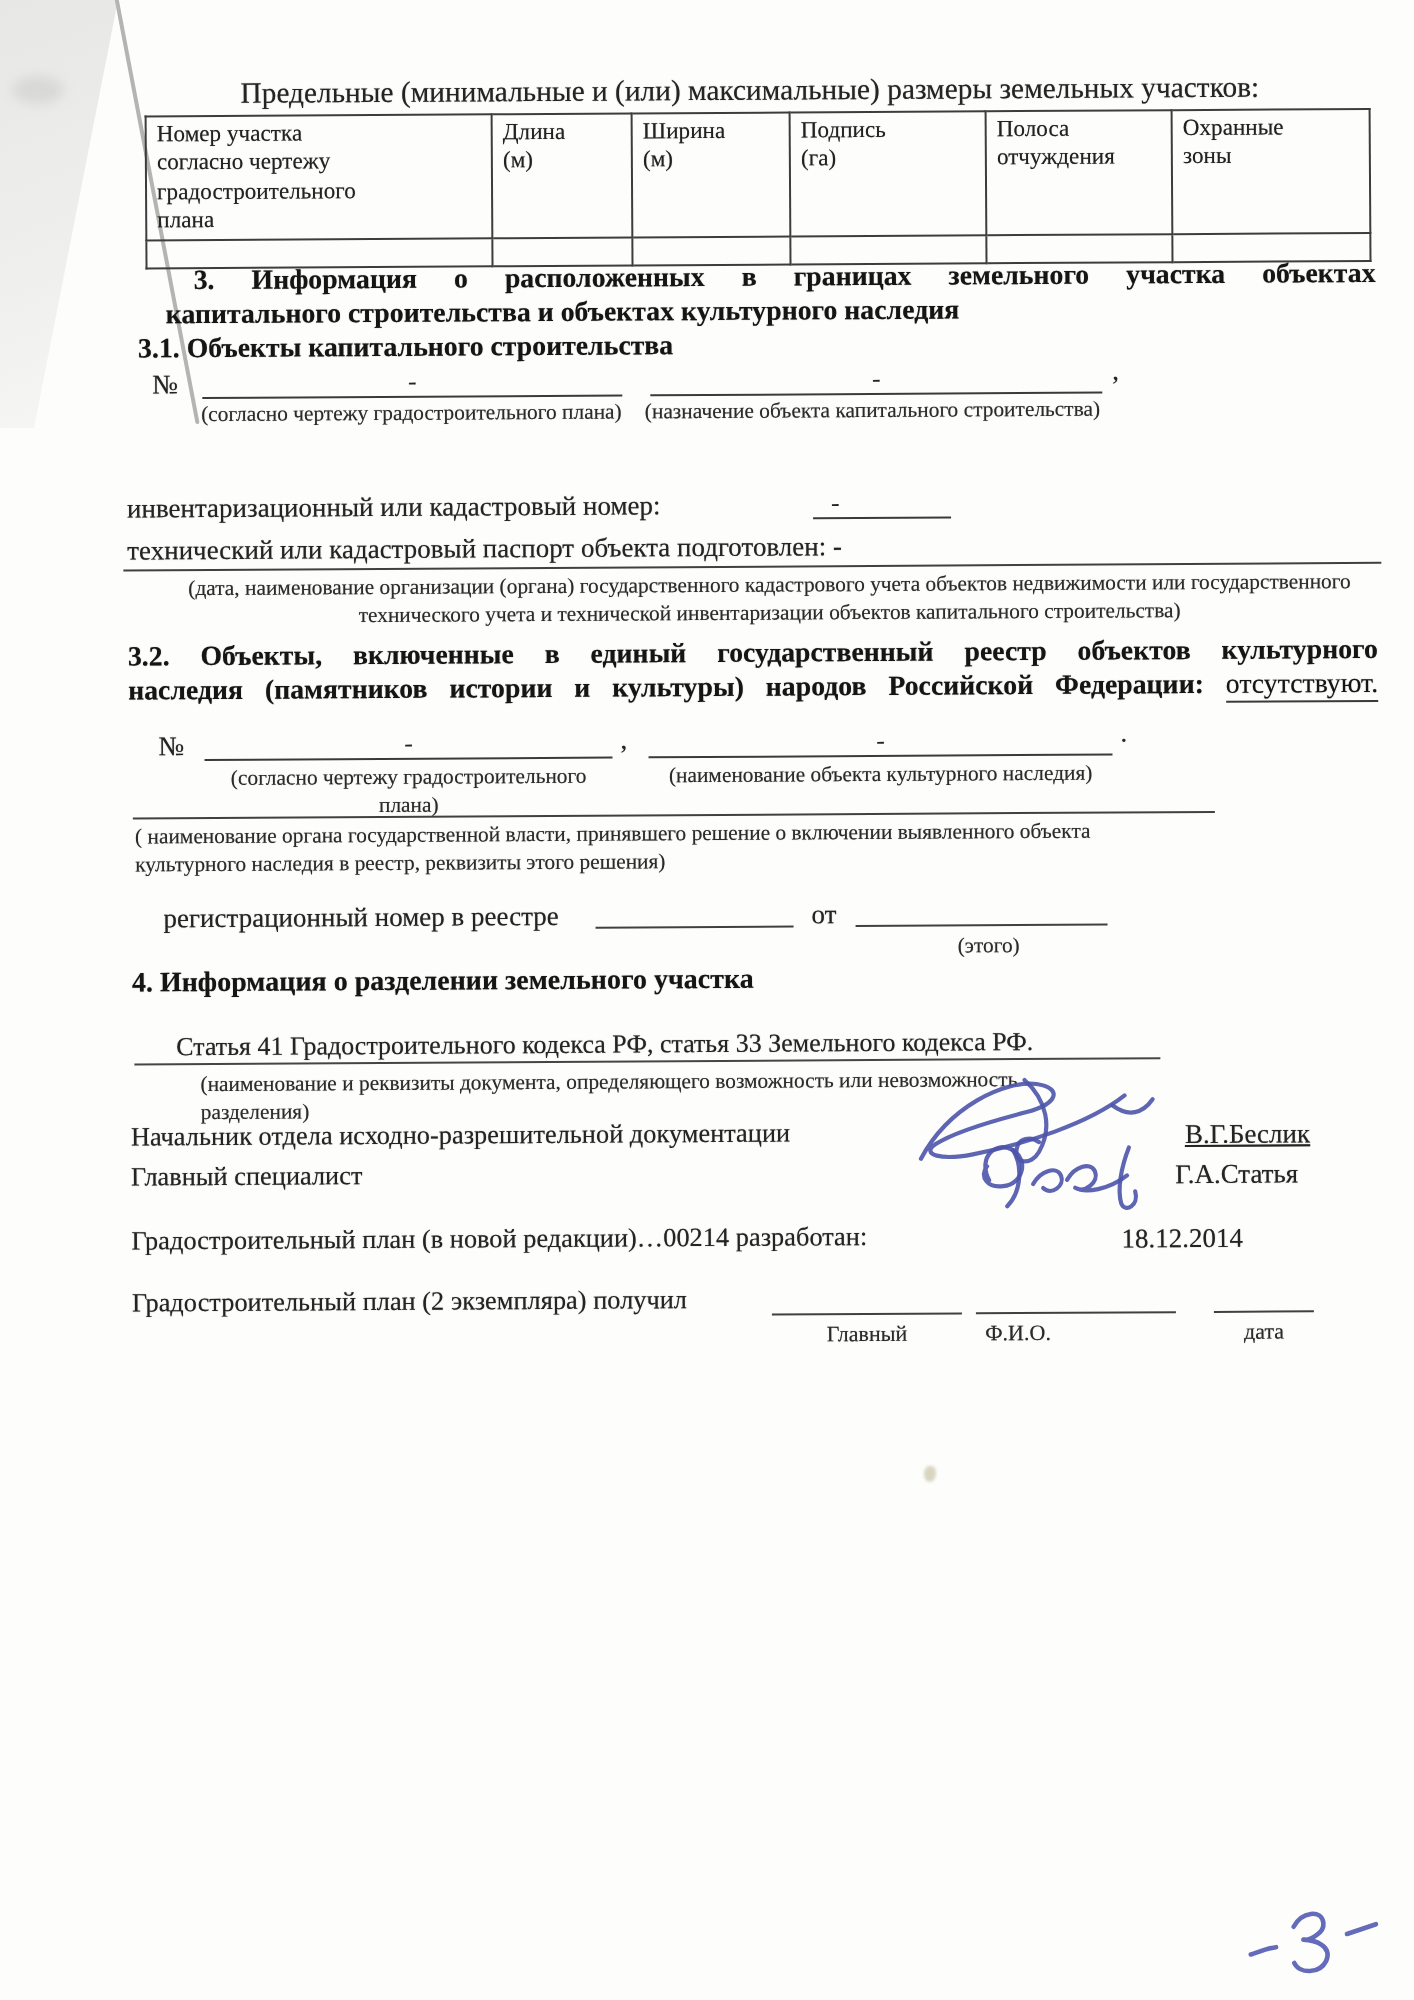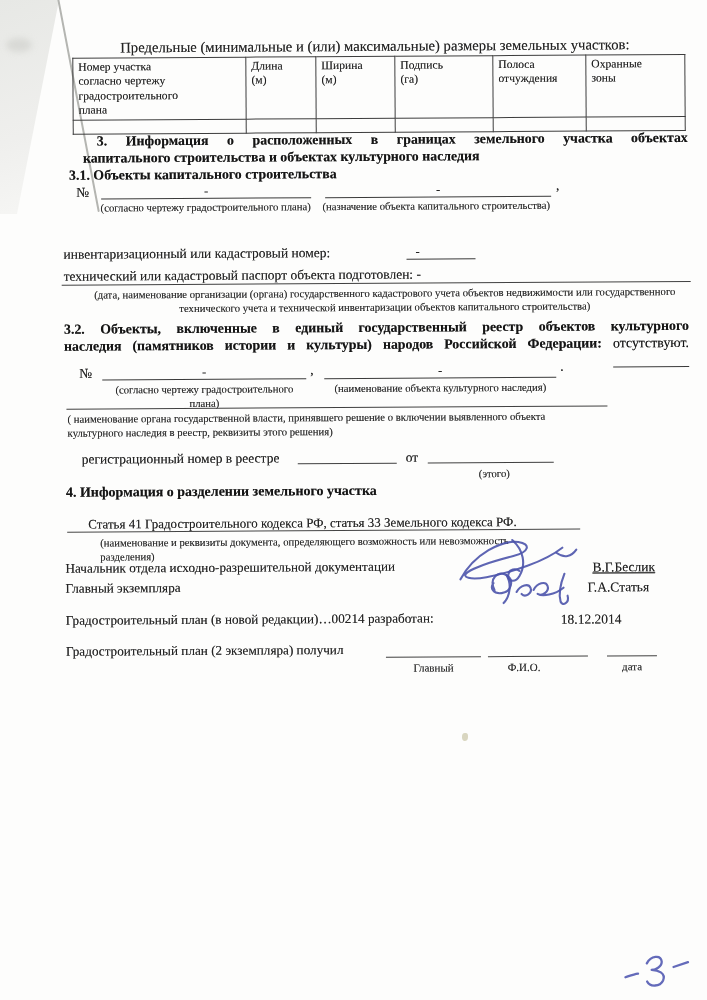--- a/index.html
+++ b/index.html
@@ -10,21 +10,21 @@
     color:#242424;
   }
   .content{position:absolute;inset:0;transform:rotate(-0.35deg);}
   .abs{position:absolute;}
   .txt{font-size:13.5px;line-height:1.2;text-shadow:0 0 .5px rgba(25,25,25,.55);}
   .bold{font-weight:bold;color:#151515;}
   .cap{font-size:10.7px;color:#2b2b2b;line-height:1.3;text-shadow:0 0 .4px rgba(25,25,25,.5);}
   .center{text-align:center;}
   .just{text-align:justify;text-align-last:justify;}
   .blank{border-bottom:1px solid #3a3a3a;display:block;height:15px;text-align:center;font-size:13px;}
-  .u{border-bottom:1px solid #3a3a3a;padding-bottom:16px;}
+  .u{border-bottom:1px solid #3a3a3a;padding-bottom:0px;}
   
   table.limits{border-collapse:collapse;table-layout:fixed;}
   table.limits td,table.limits th{
     border:1px solid #3d3d3d;vertical-align:top;text-align:left;
     font-weight:normal;font-size:11.6px;line-height:1.25;
     padding:2px 4px 1px 5px;white-space:pre-line;color:#222;
     text-shadow:0 0 .4px rgba(25,25,25,.5);
   }
   
   .corner-shade{
@@ -137,21 +137,21 @@
     <div class="abs" style="left:428px;top:449px;width:126px;height:14px;border-bottom:1px solid #404040;"></div>
     <div class="abs cap center" style="left:452px;top:468px;width:85px;">(этого)</div>
 
     <div class="abs txt bold" style="left:66px;top:483px;font-size:14px;">4. Информация о разделении земельного участка</div>
     <div class="abs" style="left:67px;top:513px;width:513px;height:17px;border-bottom:1px solid #454545;">
       <span class="txt" style="padding-left:21px;font-size:13px;">Статья 41 Градостроительного кодекса РФ, статья 33 Земельного кодекса РФ.</span>
     </div>
     <div class="abs cap" style="left:100px;top:535px;width:460px;">(наименование и реквизиты документа, определяющего возможность или невозможность разделения)</div>
 
     <div class="abs txt" style="left:65px;top:559px;font-size:13.2px;">Начальник отдела исходно-разрешительной документации</div>
-    <div class="abs txt" style="left:65px;top:579px;font-size:13.2px;">Главный  экземпляра</div>
+    <div class="abs txt" style="left:65px;top:579px;font-size:13.2px;">Главный  специалист</div>
 
     <svg class="abs ink" style="left:452px;top:538px;" width="128" height="46" viewBox="0 0 128 46">
       <path d="M8 42 C22 16 50 3 66 5 C79 7 77 15 61 19 C45 23 24 29 15 35 C8 40 18 43 34 40 C60 35 92 25 110 11"></path>
       <path d="M60 3 C71 13 74 27 67 39 C63 46 54 45 56 37 C57 32 63 31 67 34"></path>
       <path d="M104 16 C112 22 119 20 124 13"></path>
     </svg>
     <svg class="abs ink" style="left:478px;top:570px;" width="110" height="40" viewBox="0 0 110 40">
       <path d="M16 21 C10 9 20 1 28 6 C36 11 33 23 23 24 C15 25 11 19 15 14"></path>
       <path d="M28 6 C33 14 32 27 25 34"></path>
       <path d="M38 23 C42 16 50 14 52 19 C54 24 47 29 43 25"></path>
@@ -163,21 +163,21 @@
     <div class="abs txt" style="left:587px;top:581px;">Г.А.Статья</div>
 
     <div class="abs txt" style="left:65px;top:611px;font-size:13.2px;">Градостроительный план  (в новой редакции)…00214 разработан:</div>
     <div class="abs txt" style="left:560px;top:613px;">18.12.2014</div>
 
     <div class="abs txt" style="left:65px;top:642px;font-size:13.2px;">Градостроительный план (2 экземпляра)  получил</div>
     <div class="abs" style="left:385px;top:643px;width:95px;height:14px;border-bottom:1.4px solid #404040;"></div>
     <div class="abs" style="left:487px;top:643px;width:100px;height:14px;border-bottom:1.4px solid #404040;"></div>
     <div class="abs" style="left:606px;top:643px;width:50px;height:14px;border-bottom:1.4px solid #404040;"></div>
     <div class="abs cap center" style="left:385px;top:661px;width:95px;font-size:11px;">Главный</div>
-    <div class="abs cap center" style="left:473px;top:661px;width:100px;font-size:11px;">Ф.И.О.</div>
+    <div class="abs cap center" style="left:458px;top:661px;width:100px;font-size:11px;">Ф.И.О.</div>
     <div class="abs cap center" style="left:606px;top:661px;width:50px;font-size:11px;">дата</div>
 
     <svg class="abs ink-page" style="left:618px;top:952px;transform:rotate(-7deg);" width="72" height="42" viewBox="0 0 72 42">
       <path d="M4 23 C9 22 13 21 17 21"></path>
       <path d="M27 12 C32 5 42 5 42 12 C42 17 34 20 31 19 C37 20 45 24 41 31 C37 37 27 36 25 30"></path>
       <path d="M53 19 C58 18 63 17 68 16"></path>
     </svg>
 
   </div>
 </div>

